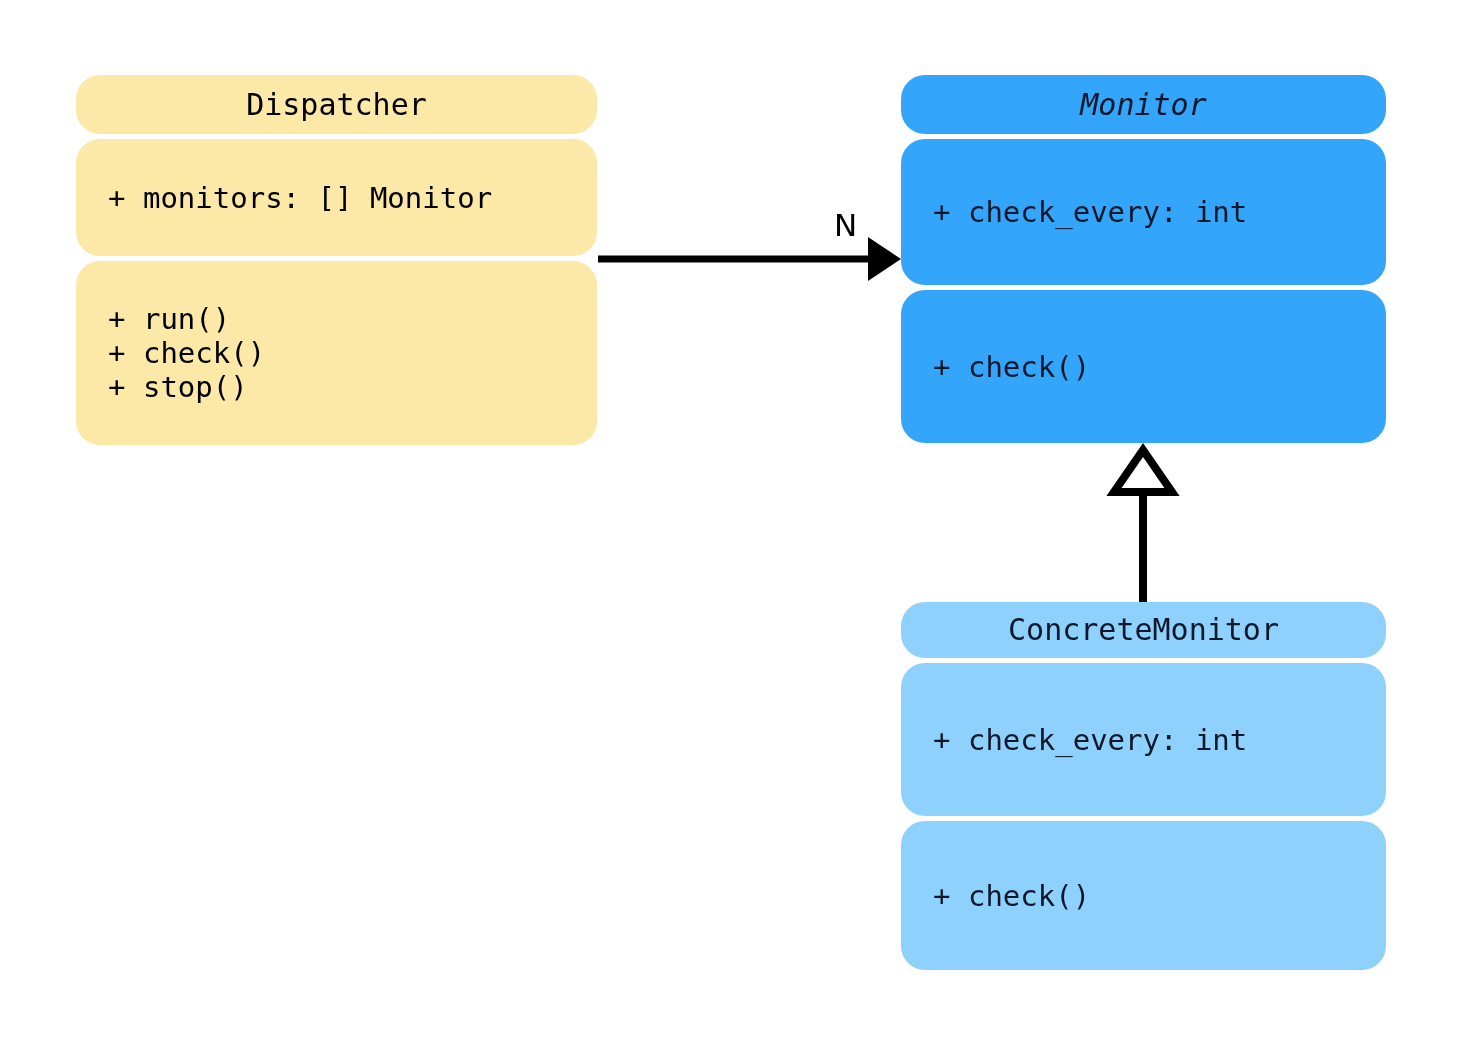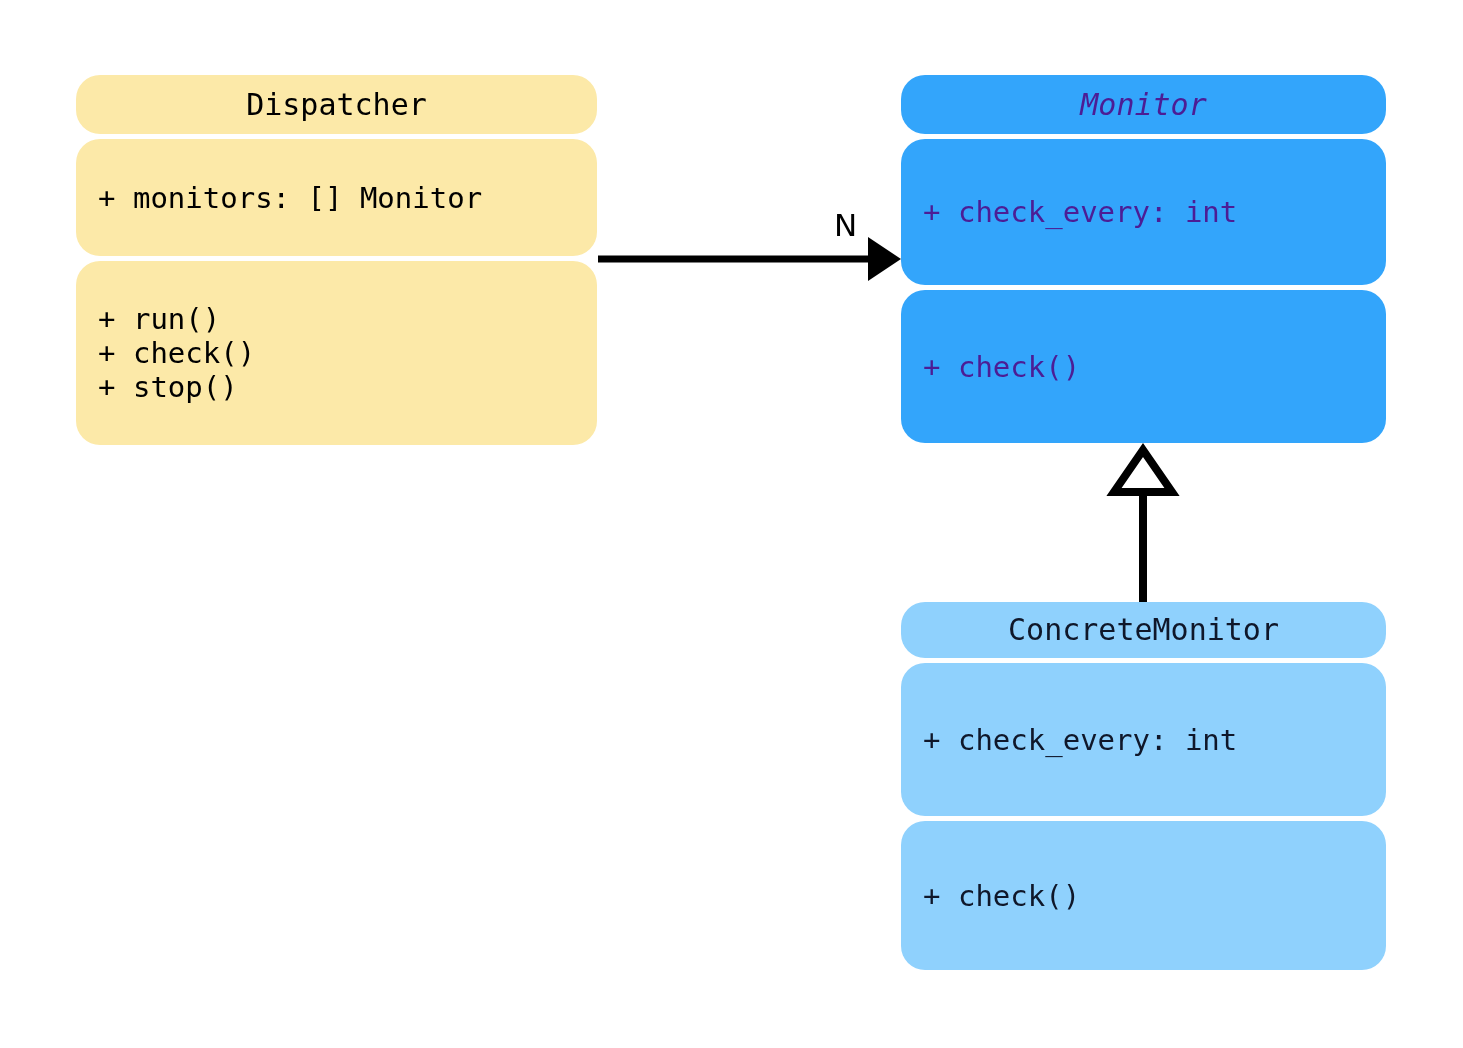--- a/index.html
+++ b/index.html
@@ -43,37 +43,37 @@
   .class-title {
     font-size: 30px;
     line-height: 1.0;
     letter-spacing: 0px;
     white-space: pre;
   }
   .class-title.abstract {
     font-style: italic;
   }
   .member-list {
-    padding-left: 22px;
+    padding-left: 32px;
   }
   .member {
     font-size: 29px;
     line-height: 34px;
     white-space: pre;
   }
 
   
   .box-dispatcher .compartment { background: #fce9a8; }
   .box-dispatcher .class-title,
   .box-dispatcher .member { color: #000000; }
 
   
   .box-monitor .compartment { background: #33a5fb; }
   .box-monitor .class-title,
-  .box-monitor .member { color: #4c1d95; }
+  .box-monitor .member { color: #0f172a; }
 
   
   .box-concrete .compartment { background: #8fd1fd; }
   .box-concrete .class-title,
   .box-concrete .member { color: #0f172a; }
 
   
   #edges {
     position: absolute;
     left: 0;

